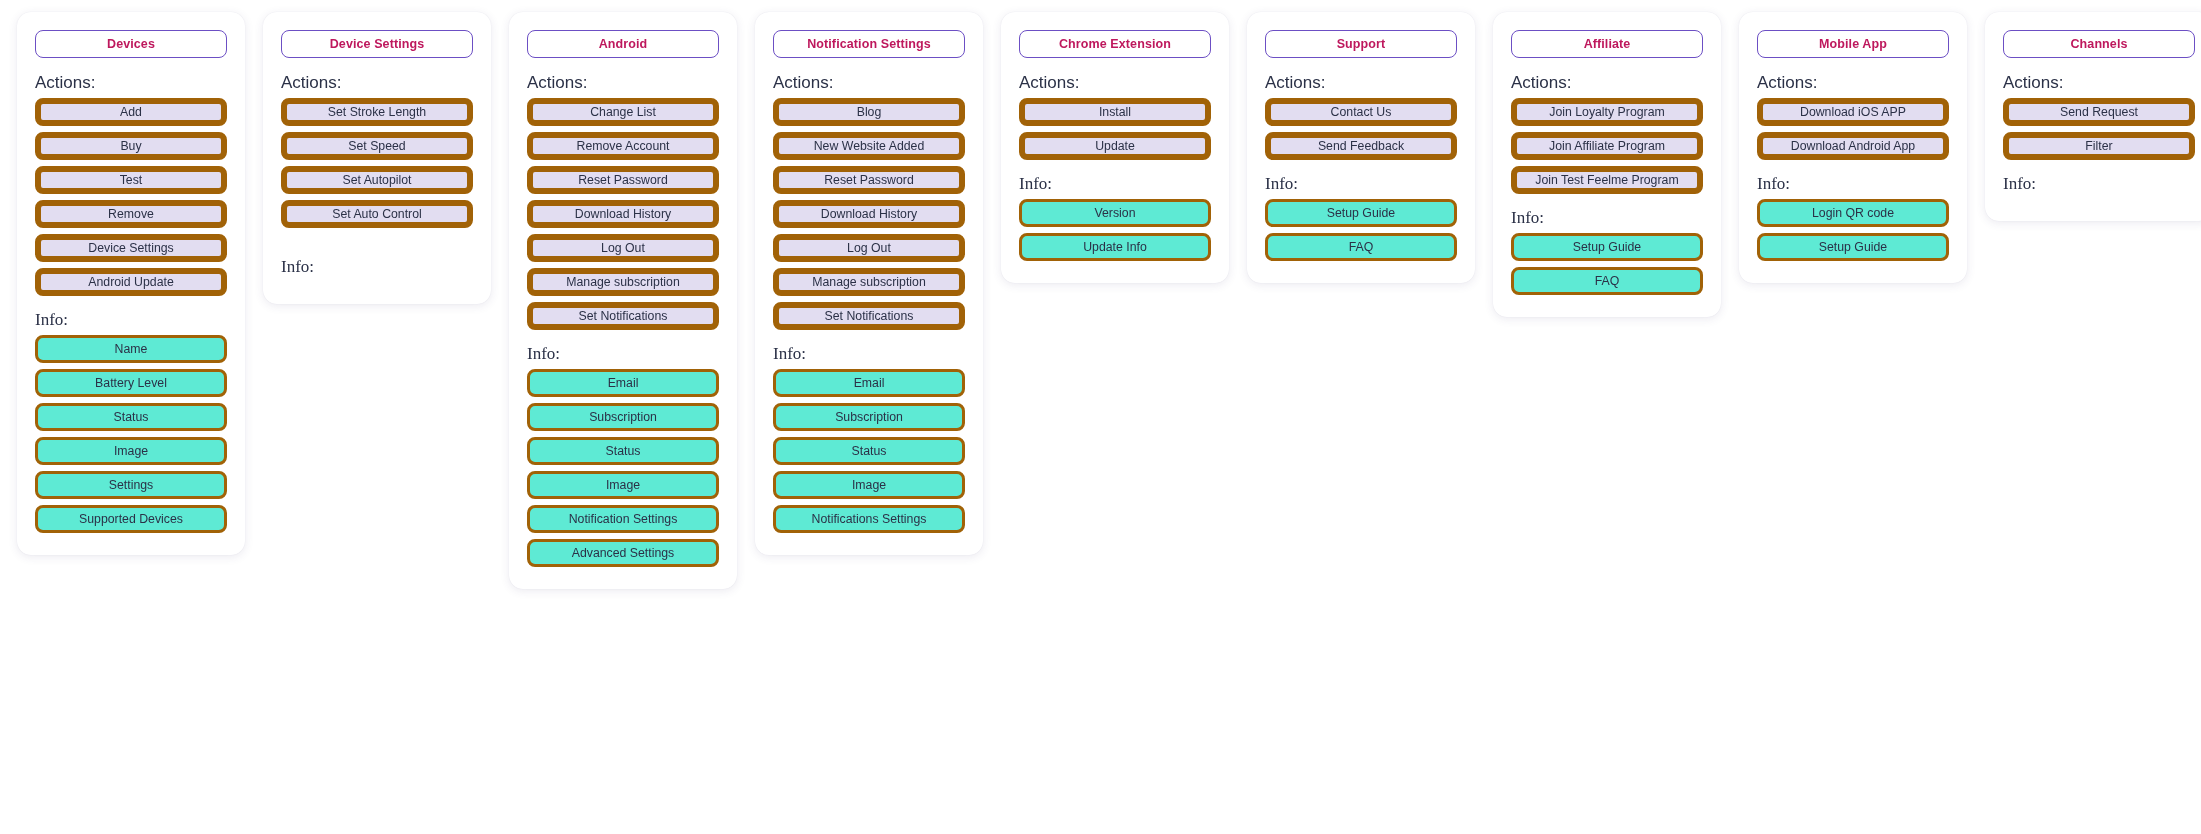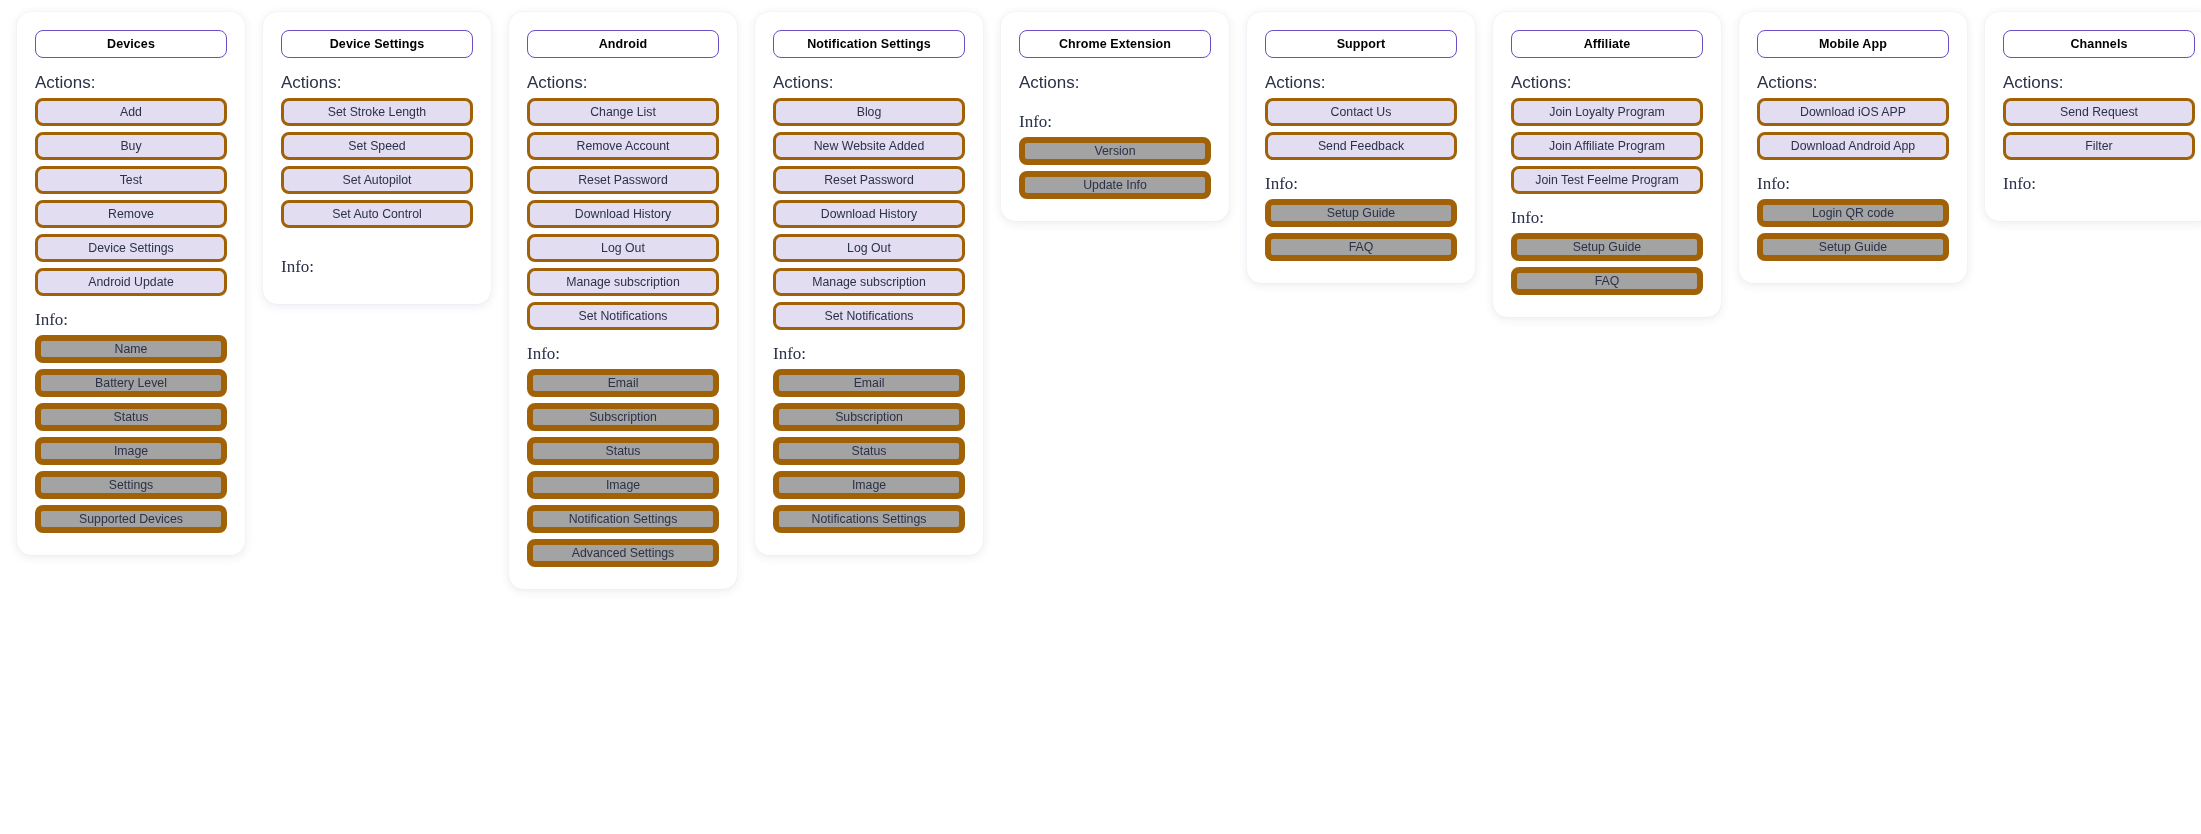--- a/index.html
+++ b/index.html
@@ -34,21 +34,21 @@
     flex-direction: column;
   }
 
   .card-title {
     display: flex;
     align-items: center;
     justify-content: center;
     height: 28px;
     border: 1.6px solid #6c4fc4;
     border-radius: 8px;
-    color: #000000;
+    color: #be185d;
     font-size: 12.5px;
     font-weight: 700;
     letter-spacing: 0.1px;
     text-align: center;
     padding: 0 4px;
     background: #ffffff;
     white-space: nowrap;
   }
 
   .section-label {
@@ -76,26 +76,26 @@
     font-size: 12.3px;
     color: #2b3147;
     text-align: center;
     white-space: nowrap;
     padding: 0 3px;
     line-height: 1;
   }
 
   .btn.action {
     background: #e2ddf1;
+    border: 6px solid #a16207;
+  }
+
+  .btn.info {
+    background: #5eead4;
     border: 3px solid #a16207;
-  }
-
-  .btn.info {
-    background: #a3a3a3;
-    border: 6px solid #a16207;
     text-align: center;
   }
 
   
   .card.extra-gap .section-label.info-label { margin-top: 30px; }
 </style>
 </head>
 <body>
 
 <div class="board">
@@ -170,20 +170,24 @@
         <div class="btn info">Email</div>
         <div class="btn info">Subscription</div>
         <div class="btn info">Status</div>
         <div class="btn info">Image</div>
         <div class="btn info">Notifications Settings</div>
       </div>
     </div>
     <div class="card">
       <div class="card-title">Chrome Extension</div>
       <div class="section-label actions-label">Actions:</div>
+      <div class="btn-list">
+        <div class="btn action">Install</div>
+        <div class="btn action">Update</div>
+      </div>
       <div class="section-label info-label">Info:</div>
       <div class="btn-list">
         <div class="btn info">Version</div>
         <div class="btn info">Update Info</div>
       </div>
     </div>
     <div class="card">
       <div class="card-title">Support</div>
       <div class="section-label actions-label">Actions:</div>
       <div class="btn-list">

